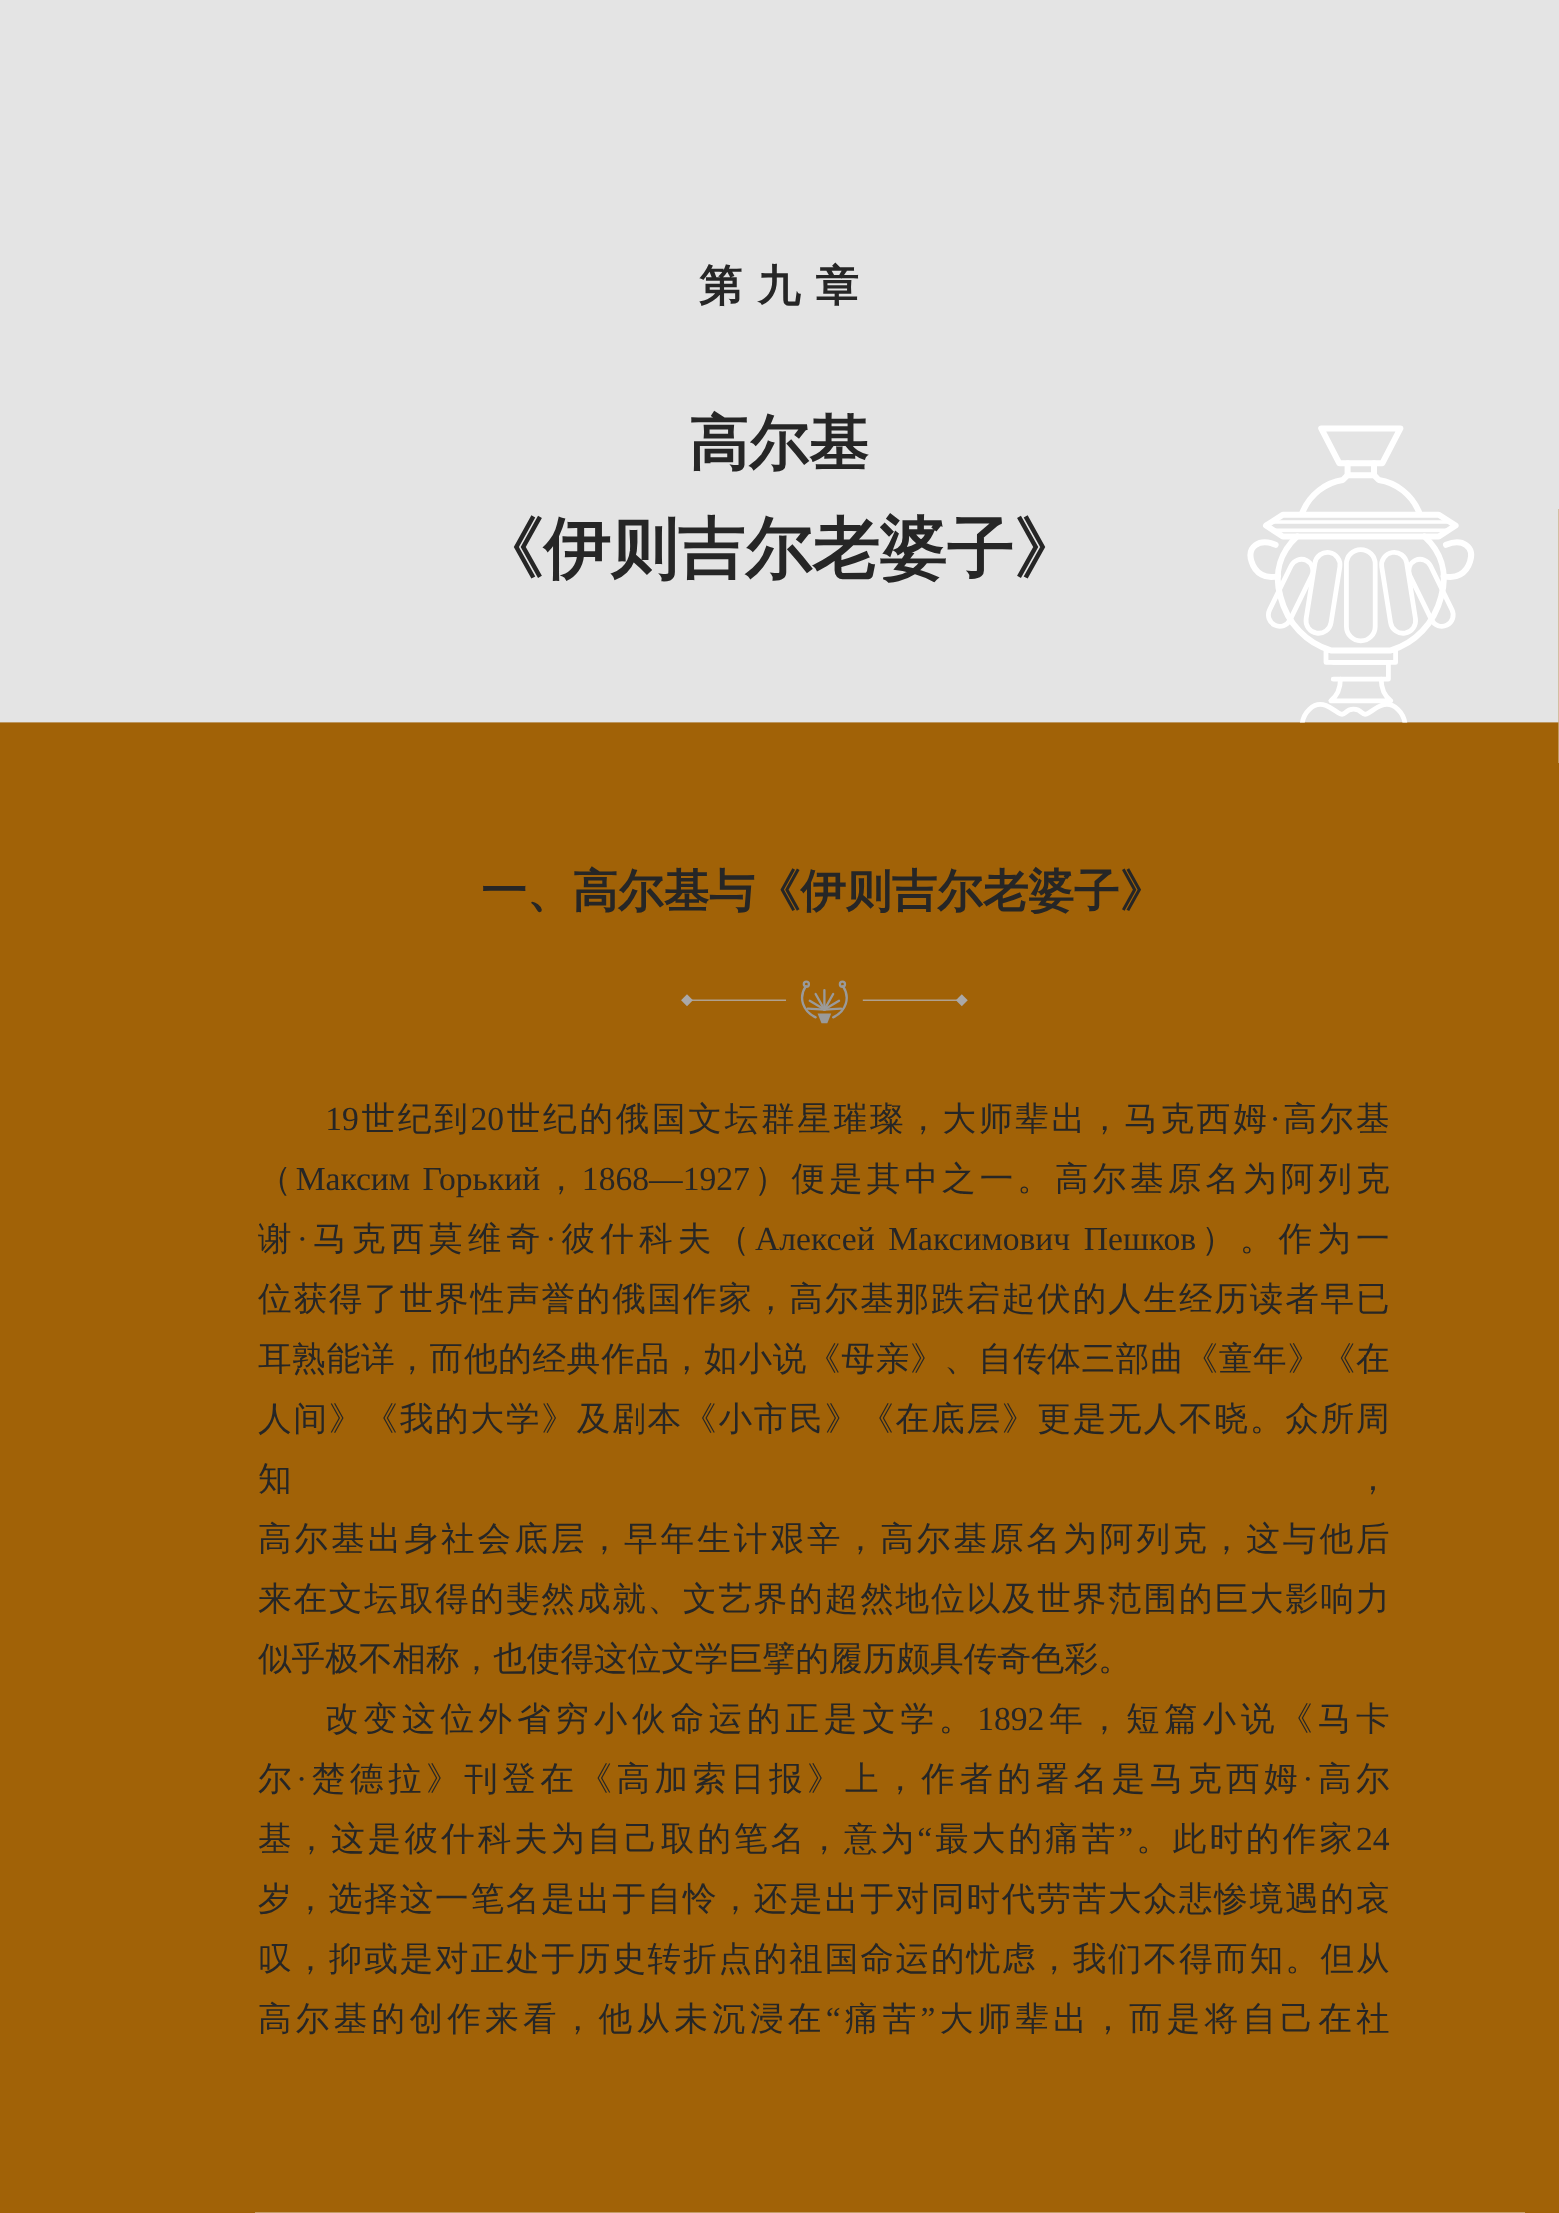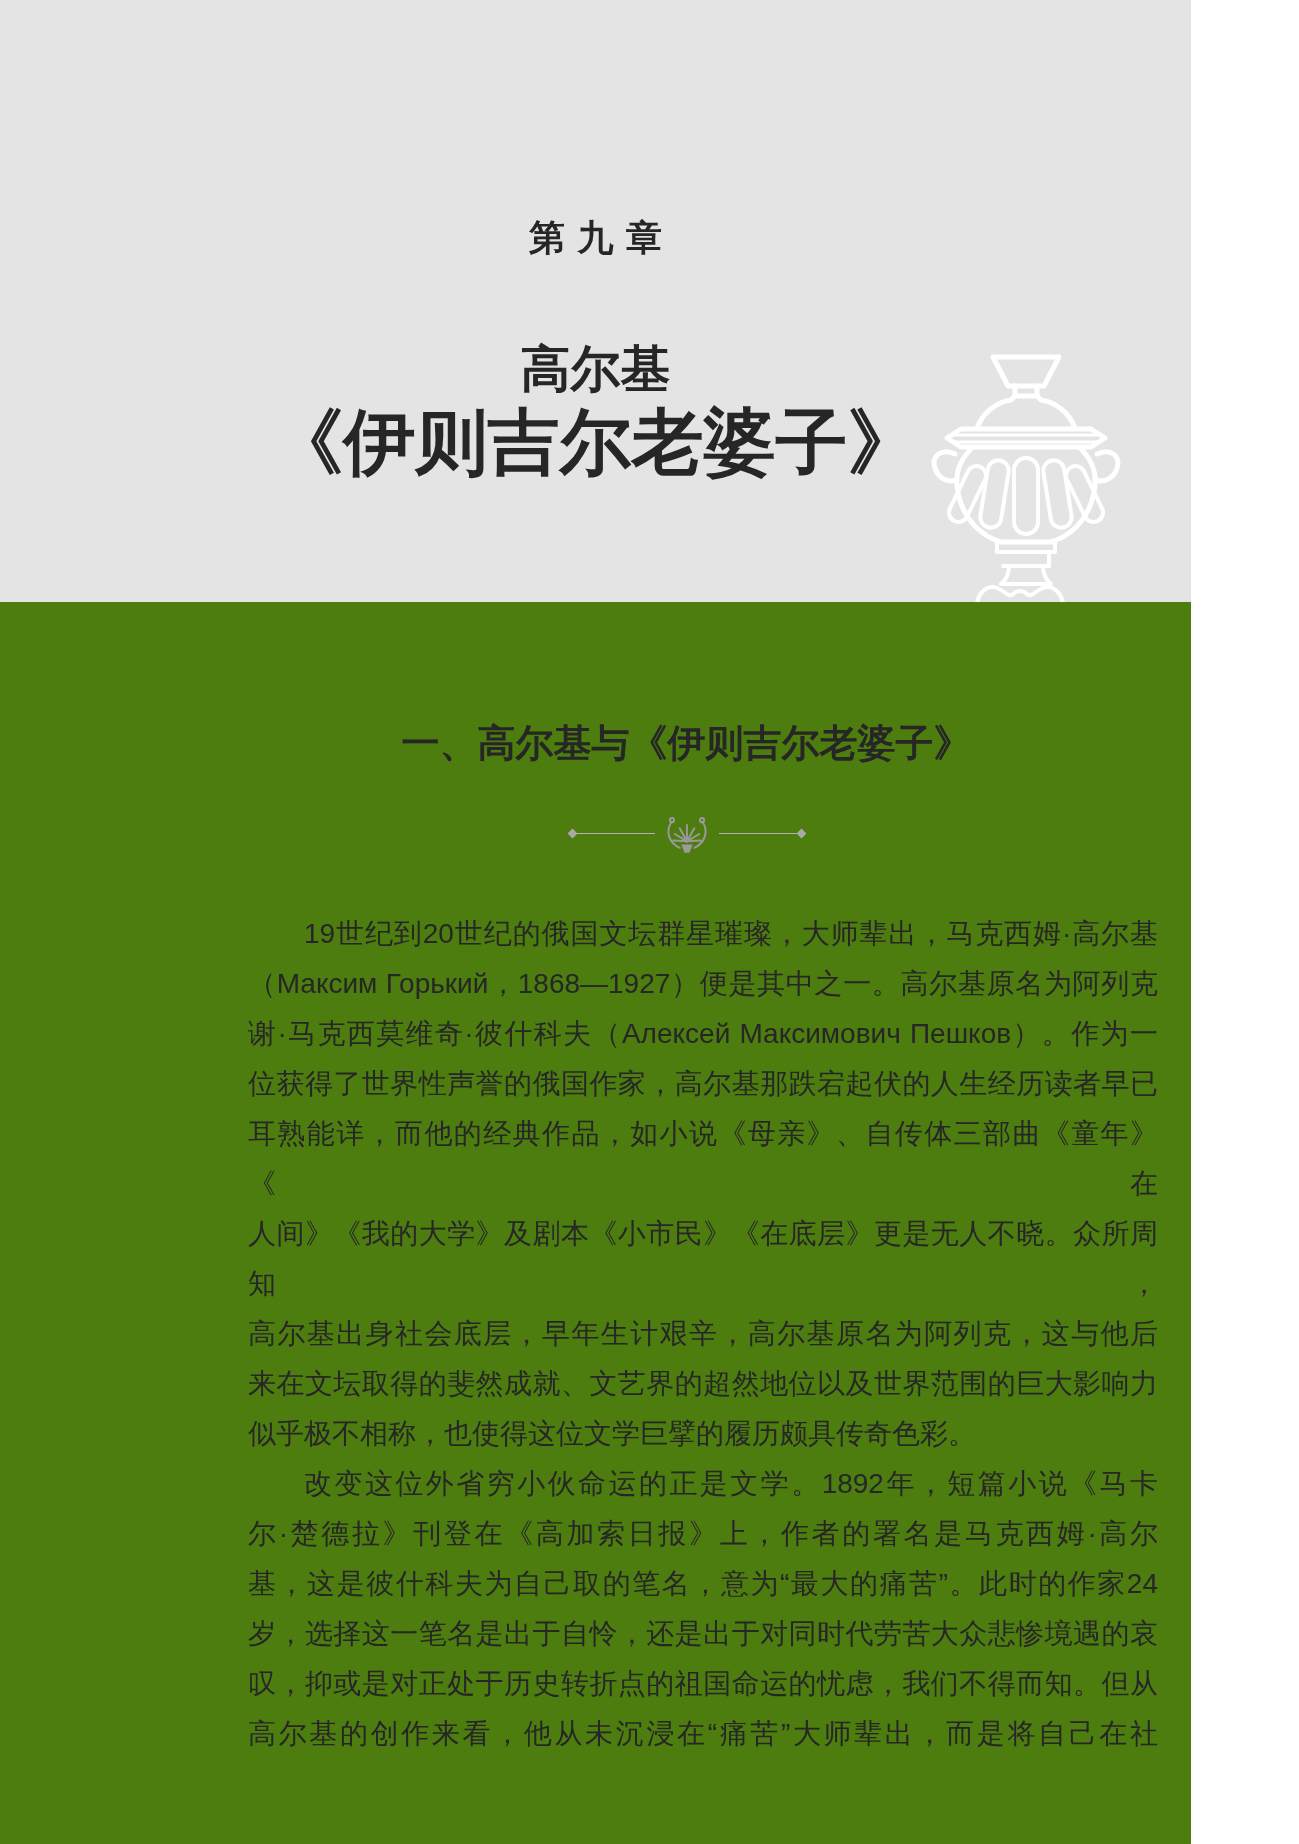--- a/index.html
+++ b/index.html
@@ -1,21 +1,21 @@
 <!DOCTYPE html>
 <html><head>
 <meta charset="utf-8">
 <style>
   html,body{margin:0;padding:0;background:#ffffff;}
   .page{
     position:relative;
-    width:1191px;height:1844px;
-    background:#4d7c0f;
+    width:1299px;height:1844px;
+    background:#a16207;
     overflow:hidden;
-    font-family:Liberation Sans, sans-serif;
+    font-family:Liberation Serif, serif;
     color:#262626;
   }
   
   .band{
     position:relative;
     width:100%;height:602px;
     background:#e4e4e4;
     overflow:hidden;
     text-align:center;
   }
@@ -24,22 +24,22 @@
     font-size:36px;font-weight:700;
     letter-spacing:0.35em;text-indent:0.35em;
     line-height:1;
   }
   .author{
     margin-top:88px;
     font-size:50px;font-weight:700;
     line-height:1;
   }
   .work-title{
-    margin-top:12px;
-    font-size:72px;font-weight:700;
+    margin-top:36px;
+    font-size:56px;font-weight:700;
     line-height:1;
     letter-spacing:0;
   }
   .samovar{
     position:absolute;
     right:58px;bottom:-4px;
     width:222px;height:254px;
   }
   
   .content{
@@ -68,21 +68,20 @@
   
   .bodytext{
     margin-top:53px;
     font-size:28px;
     line-height:50px;
   }
   .line{
     text-align:justify;
     text-align-last:justify;
     text-justify:inter-ideograph;
-    margin-left:33px;
   }
   .line.first{text-indent:2em;}
   .line.end{text-align-last:left;}
 </style>
 </head>
 <body>
 
 <div class="page">
 
   <div class="band">

